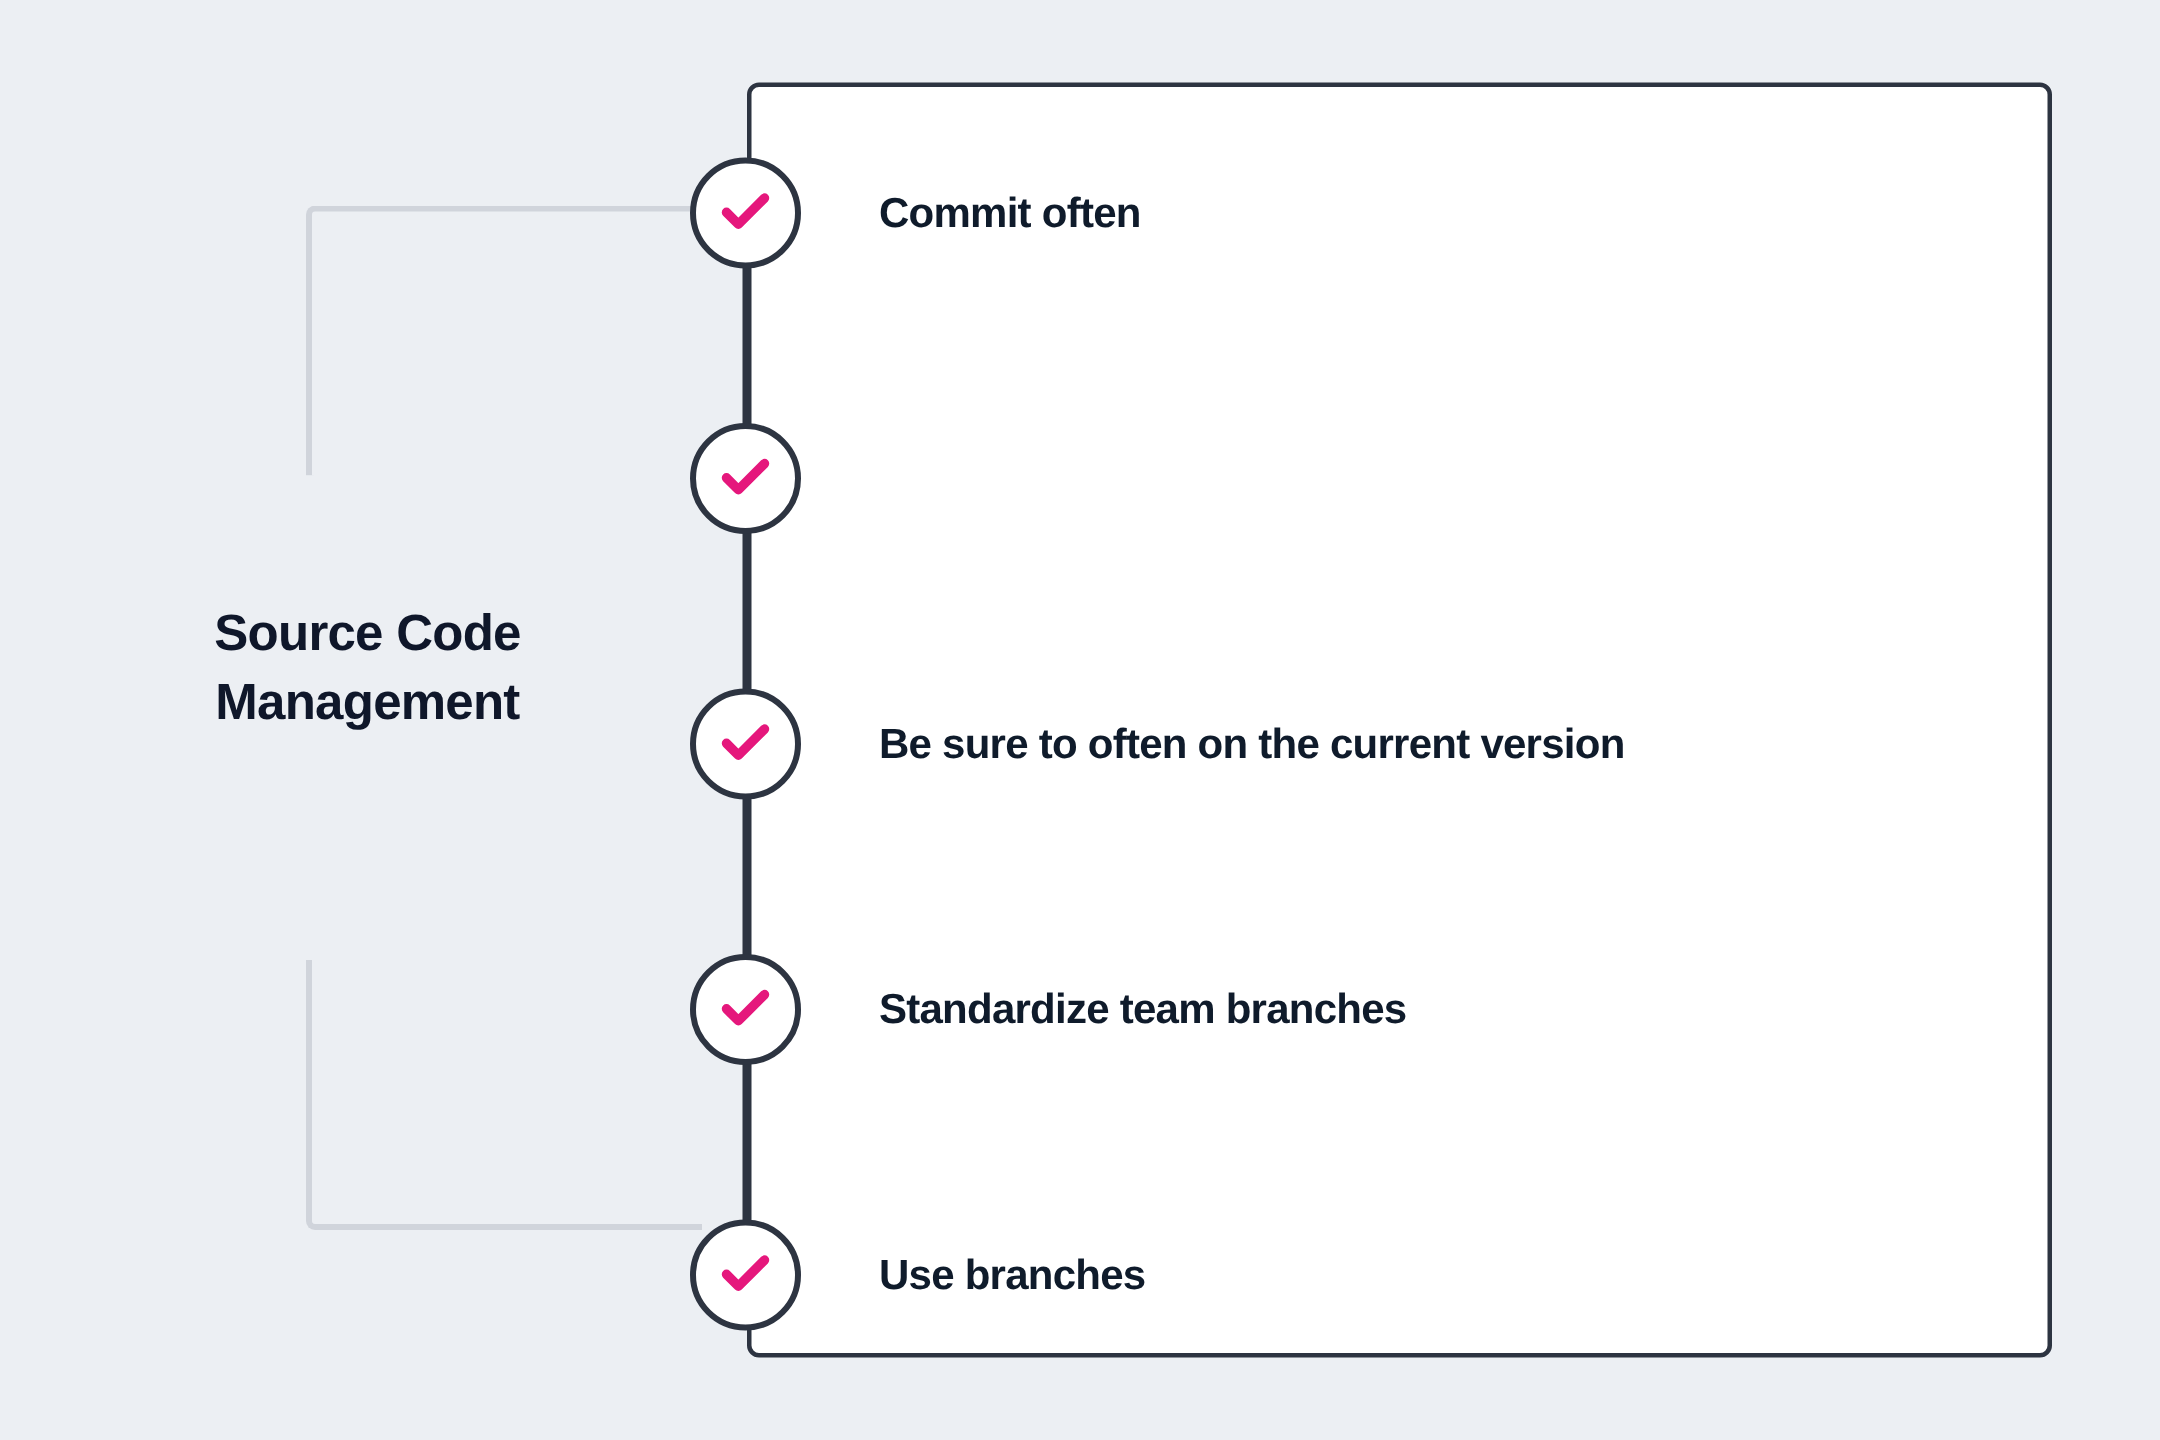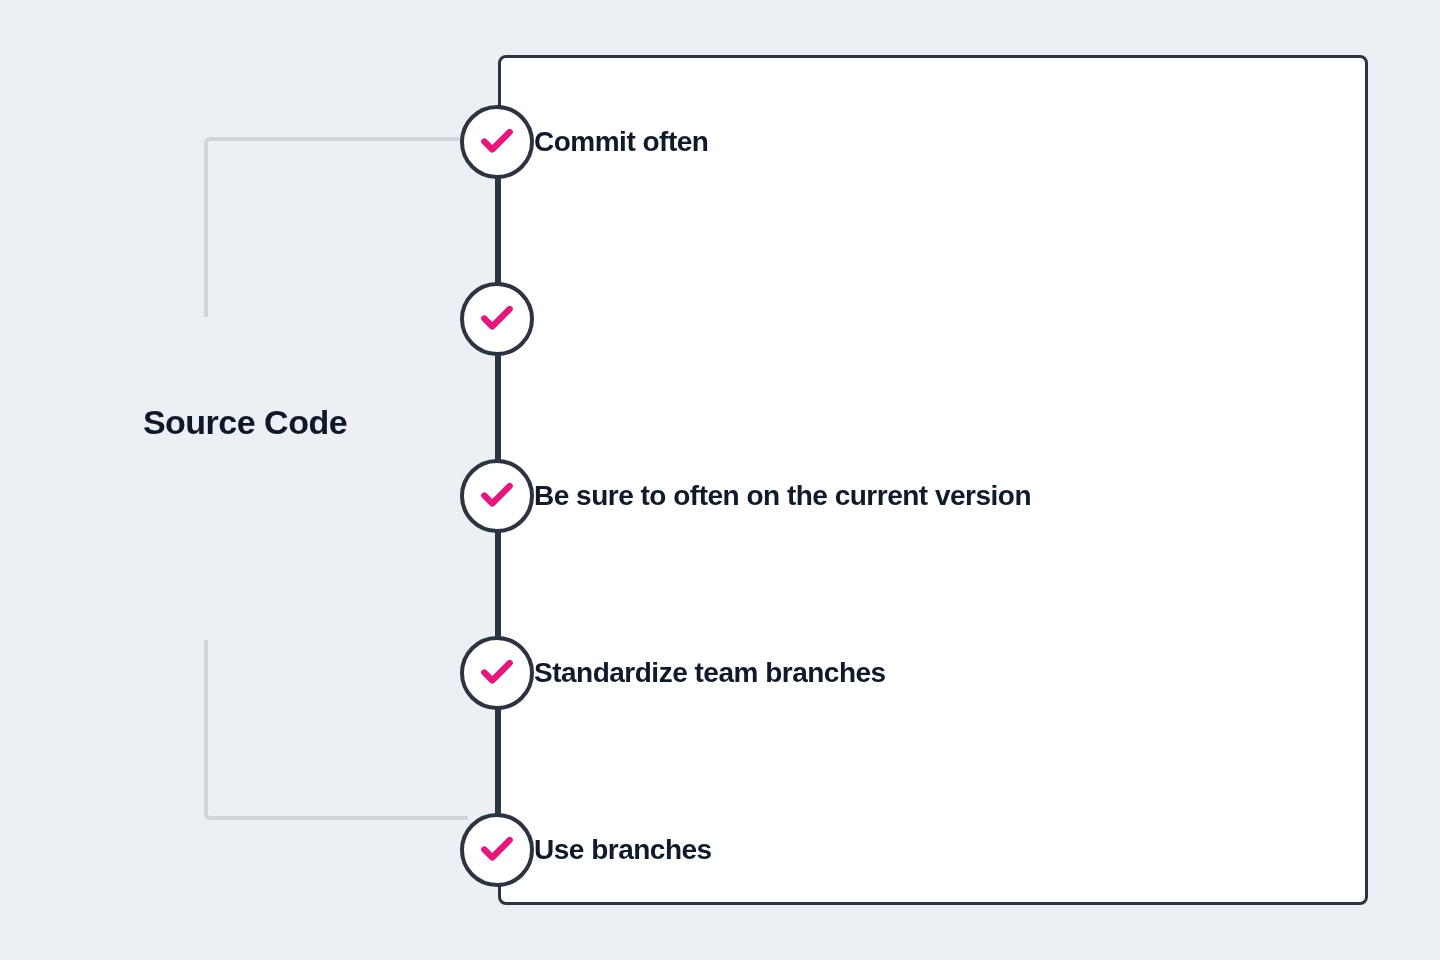--- a/index.html
+++ b/index.html
@@ -85,20 +85,21 @@
       justify-content: center;
       flex-shrink: 0;
       z-index: 2;
       position: relative;
     }
     .check-circle svg {
       width: 38px;
       height: 38px;
     }
     .check-label {
+      margin-left: 52px;
       color: #0f1b2b;
       font-size: 28px;
       font-weight: 600;
       letter-spacing: -0.5px;
     }
     .vertical-line {
       position: absolute;
       left: 495px;
       top: 150px;
       width: 4px;
@@ -110,20 +111,21 @@
 </head>
 <body>
 
 <div class="diagram-container">
 
   <div class="connector-top"></div>
   <div class="connector-bottom"></div>
 
   <div class="title-block">
     <div>Source Code</div>
+    <div>Management</div>
   </div>
 
   <div class="content-box"></div>
 
   <div class="vertical-line"></div>
 
   <div class="checklist">
 
     <div class="check-item">
       <div class="check-circle">

